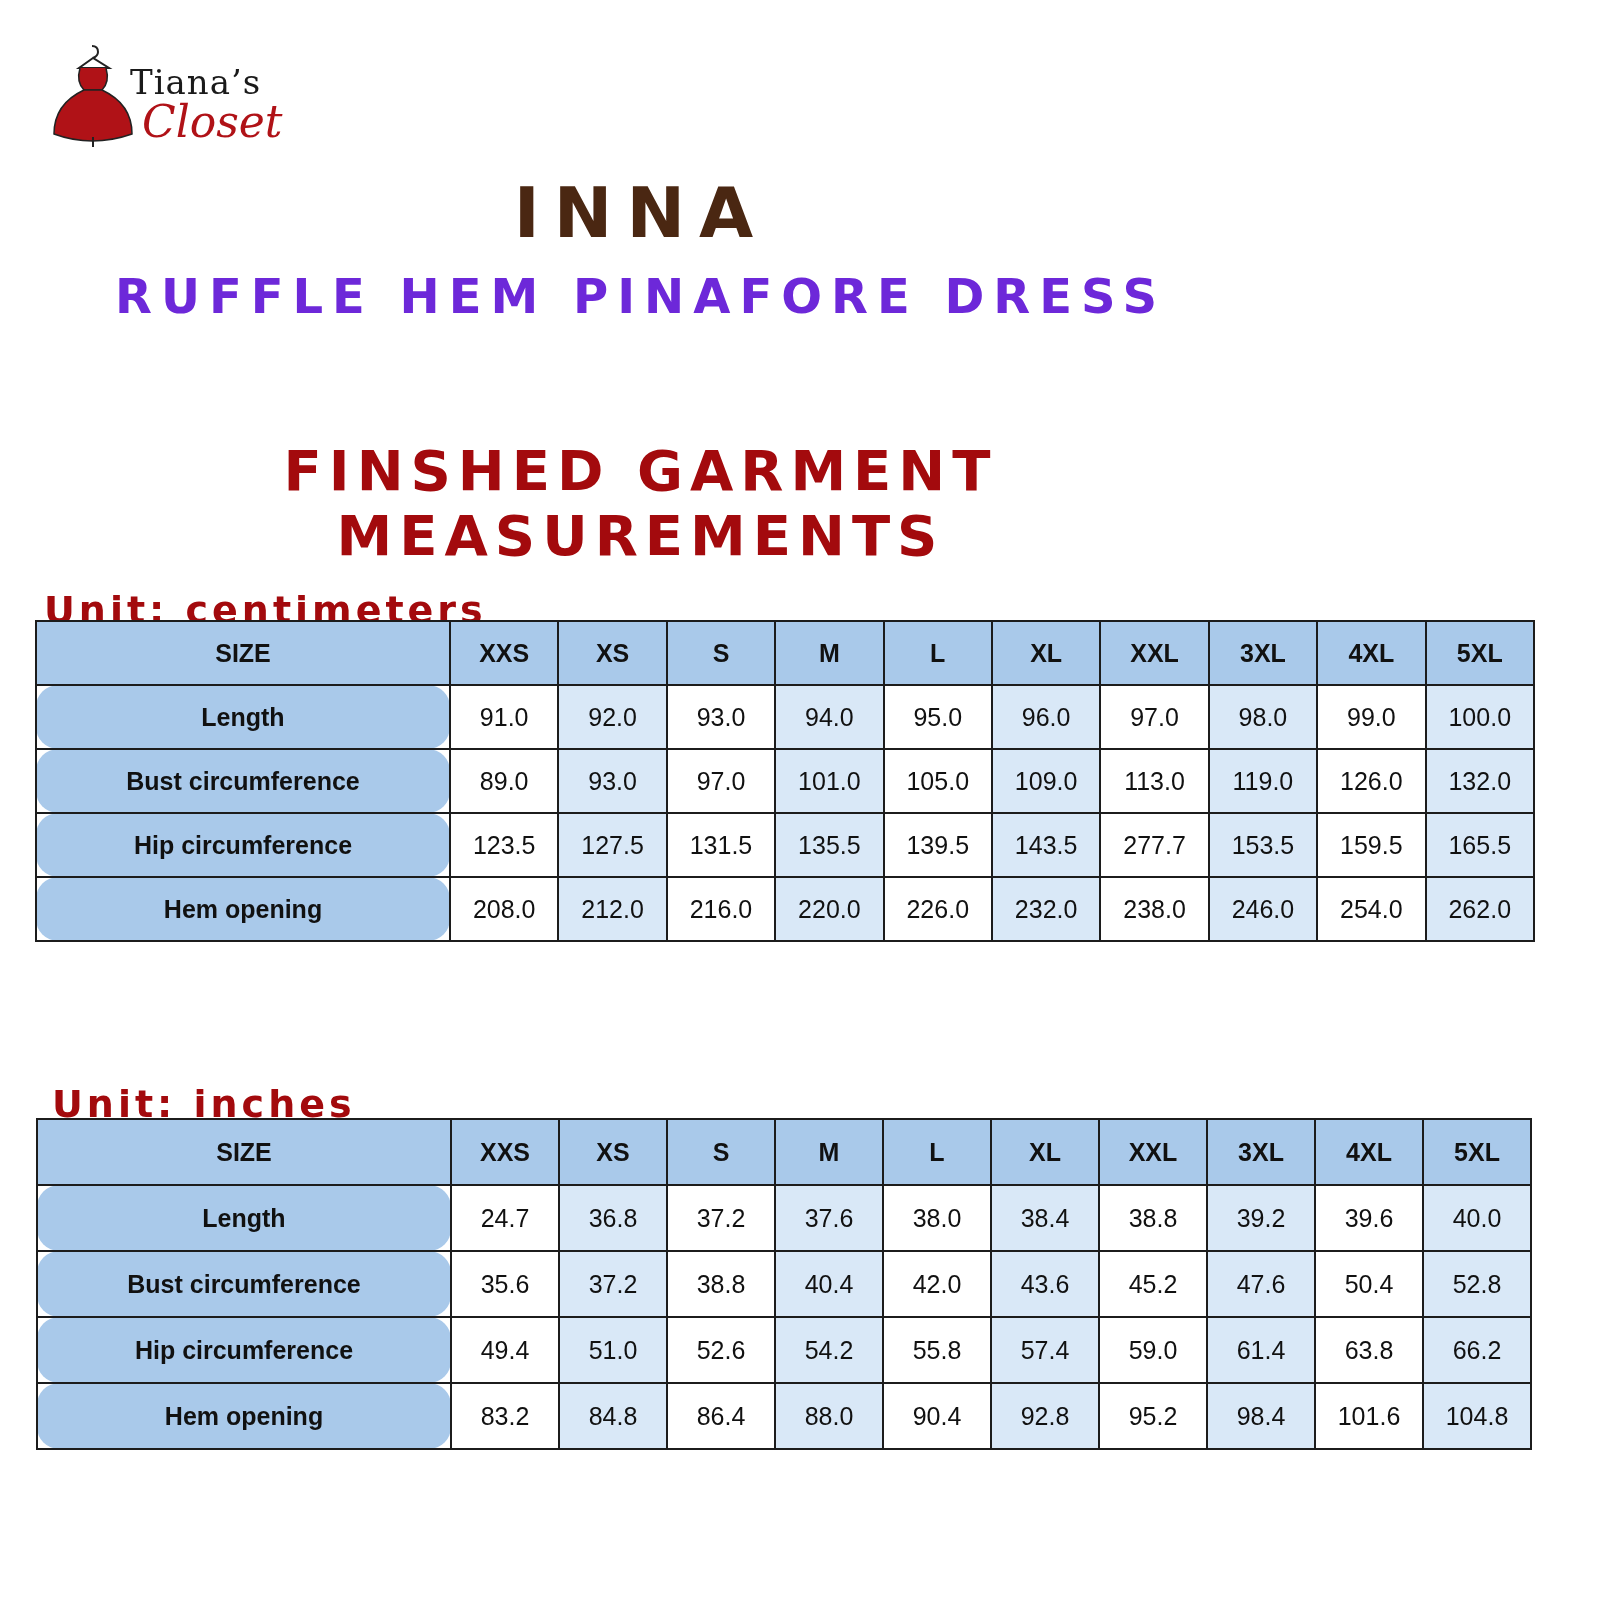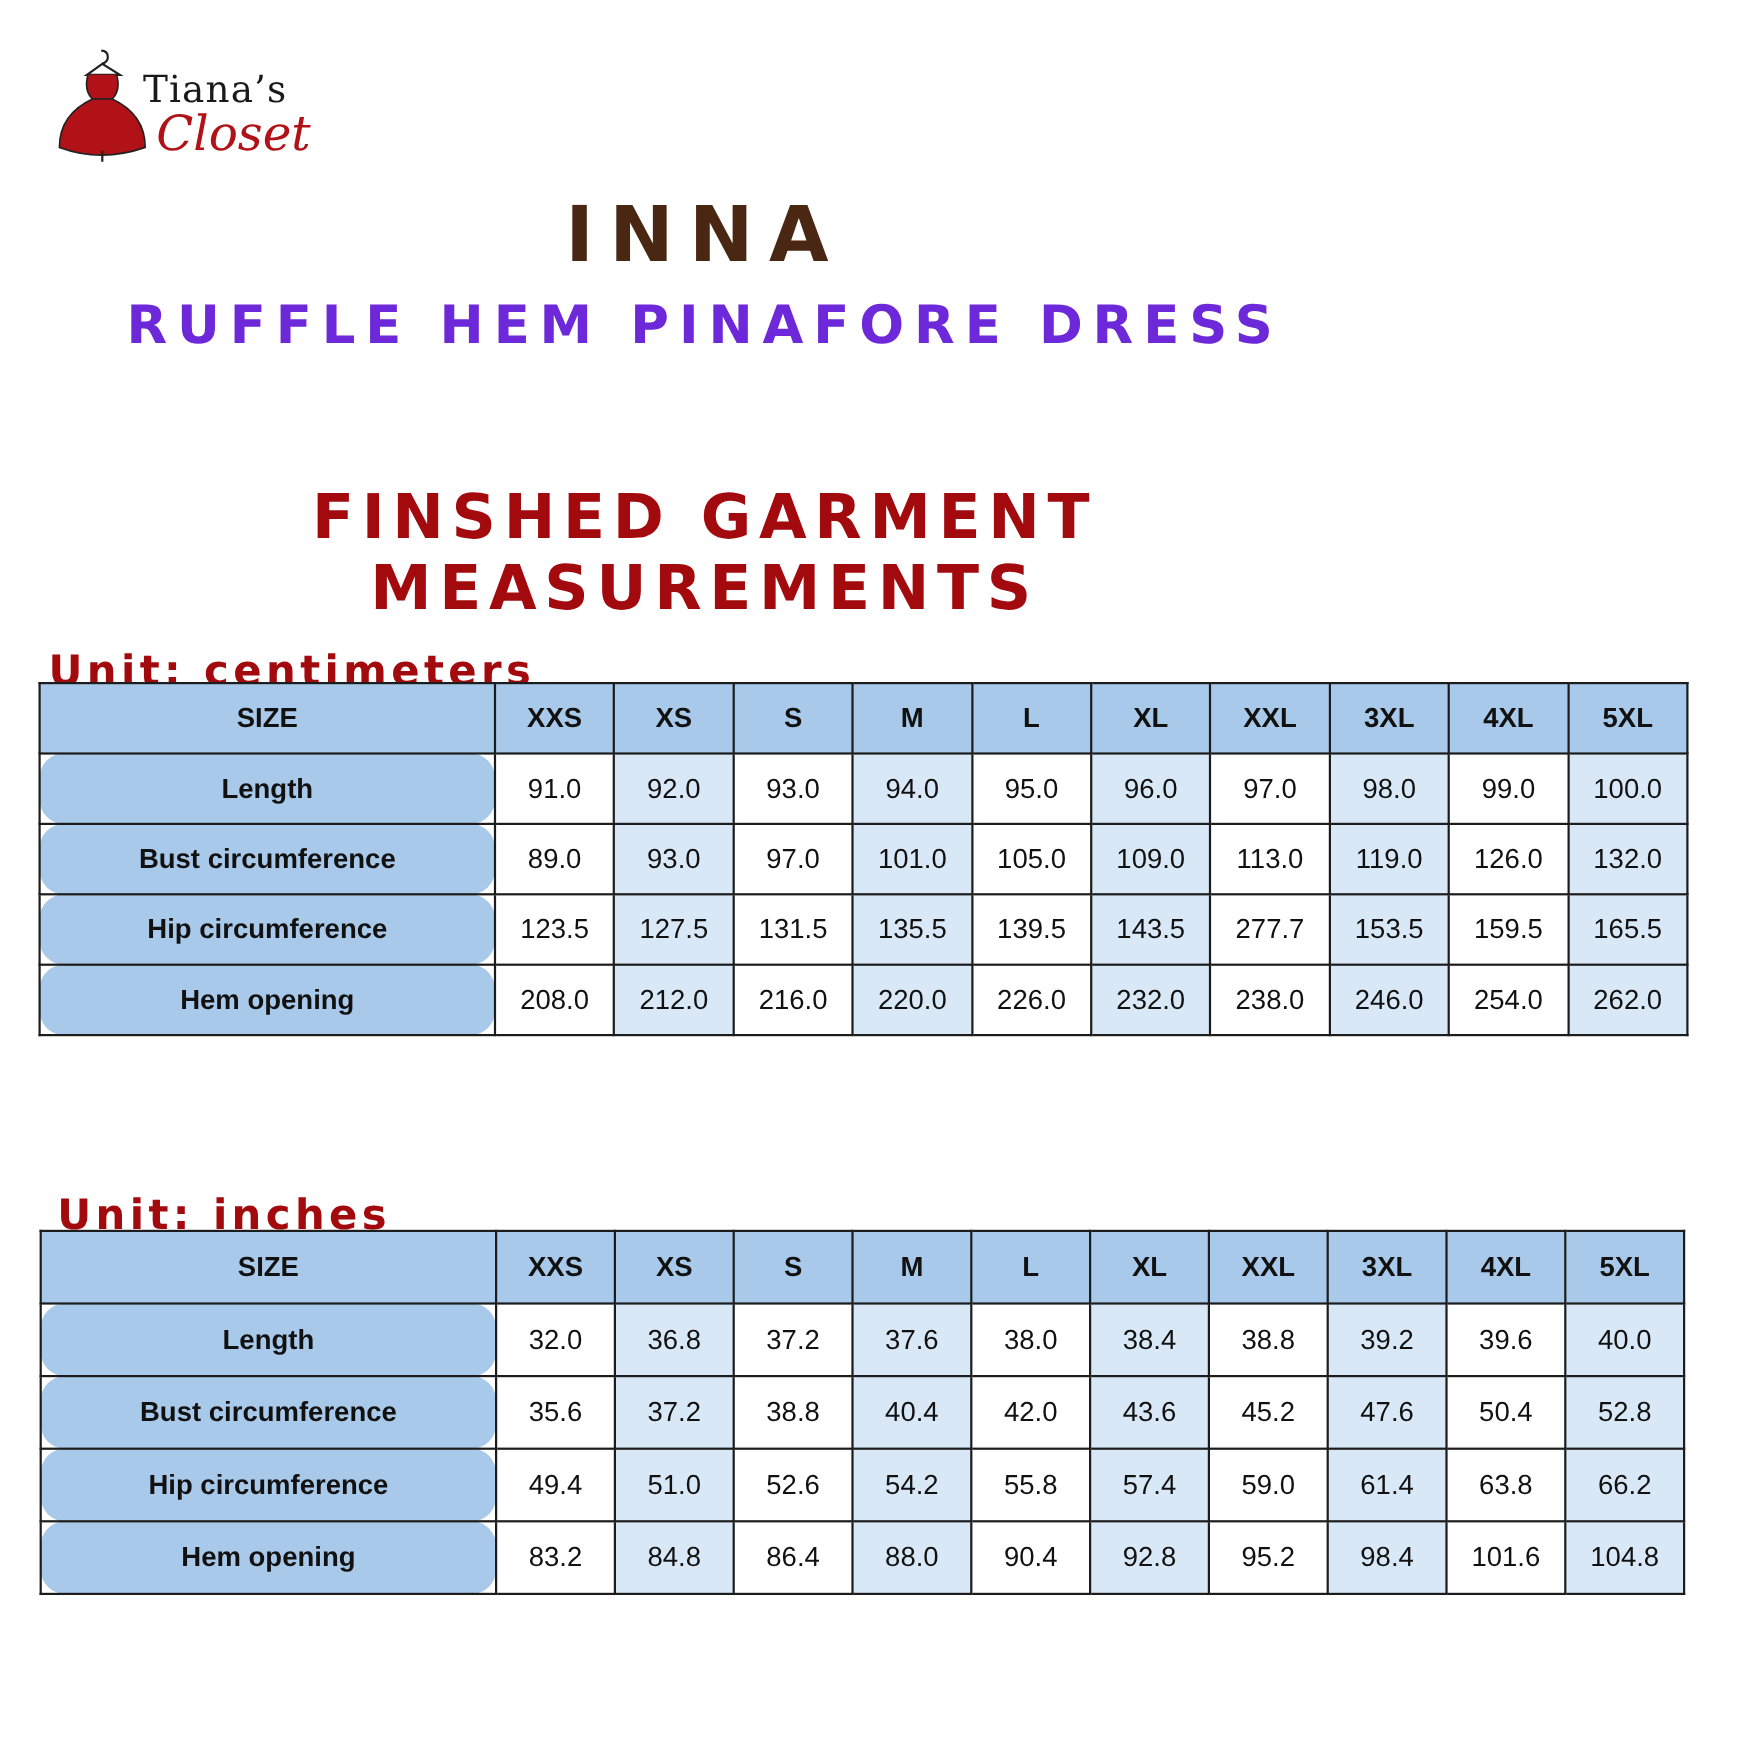--- a/index.html
+++ b/index.html
@@ -156,21 +156,21 @@
     <th>M</th>
     <th>L</th>
     <th>XL</th>
     <th>XXL</th>
     <th>3XL</th>
     <th>4XL</th>
     <th>5XL</th>
   </tr>
   <tr>
     <td class="label">Length</td>
-    <td class="c-white">32.0</td>
+    <td class="c-white">24.7</td>
     <td class="c-blue">36.8</td>
     <td class="c-white">37.2</td>
     <td class="c-blue">37.6</td>
     <td class="c-white">38.0</td>
     <td class="c-blue">38.4</td>
     <td class="c-white">38.8</td>
     <td class="c-blue">39.2</td>
     <td class="c-white">39.6</td>
     <td class="c-blue">40.0</td>
   </tr>

